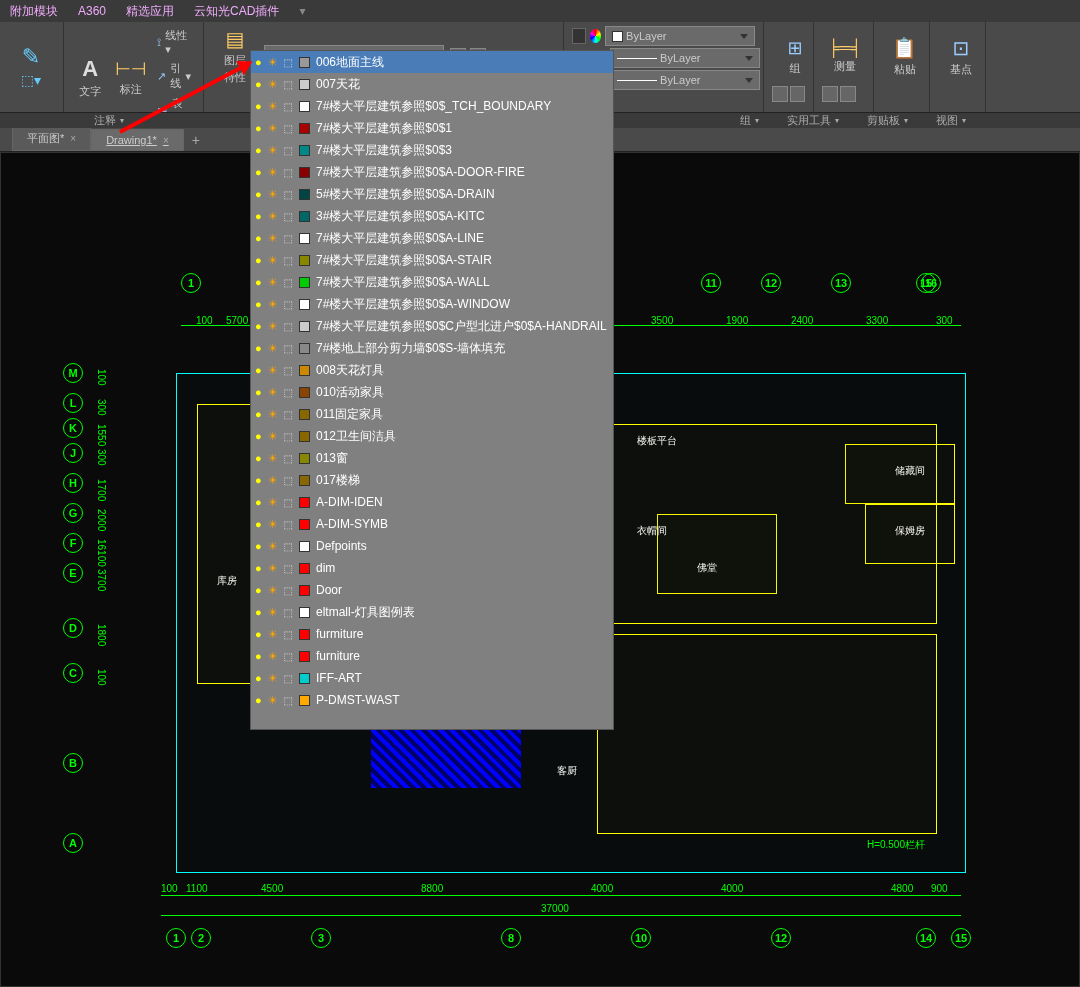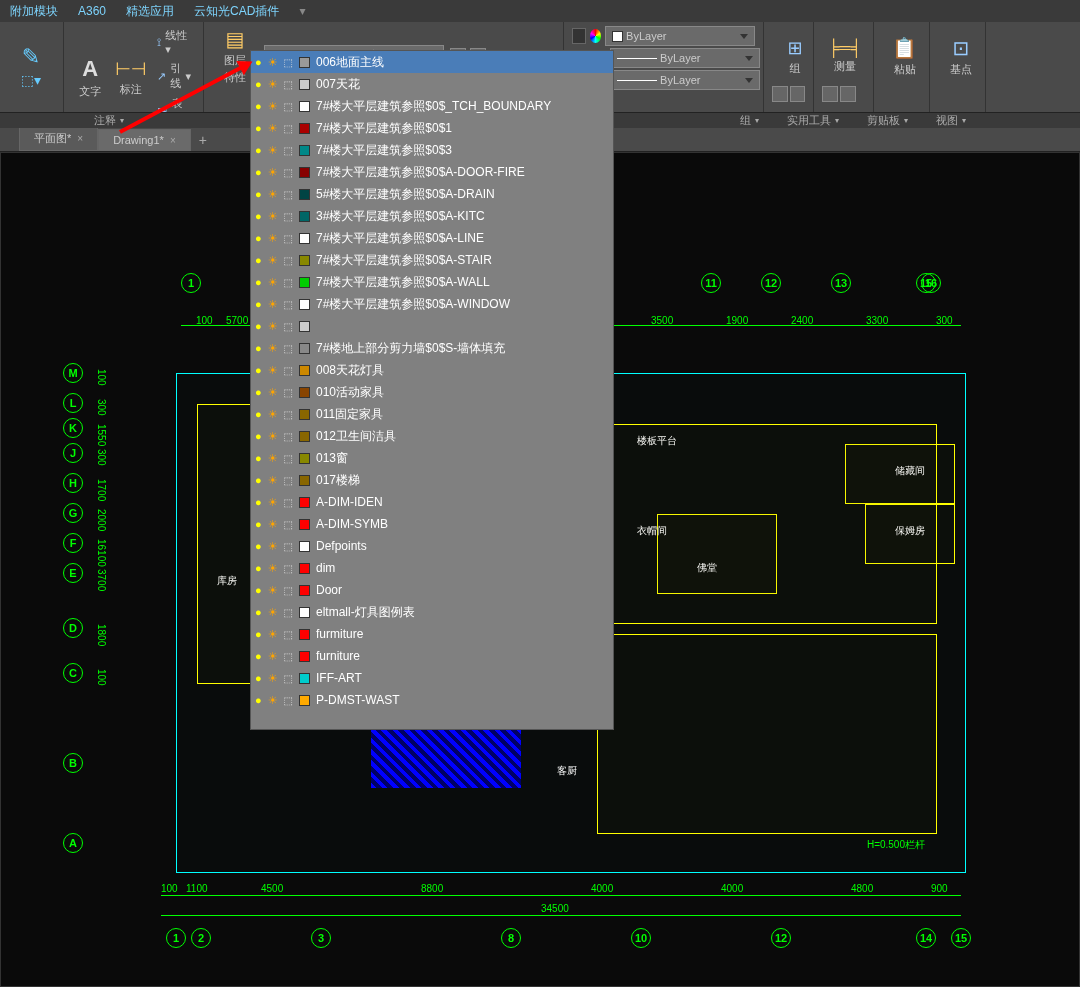--- a/index.html
+++ b/index.html
@@ -1,42 +1,42 @@
 <!DOCTYPE html>
 <html><head>
 <meta charset="utf-8">
 <style>
 * { margin: 0; padding: 0; box-sizing: border-box; font-family: "Microsoft YaHei", Arial, sans-serif; }
 body { background: #000; color: #ccc; width: 1080px; height: 987px; overflow: hidden; position: relative; }
 
 .ribbon { background: #4a4a4a; height: 128px; display: flex; position: relative; }
 .menu-bar { position: absolute; top: 0; left: 0; right: 0; height: 22px; display: flex; align-items: center; background: #3a3a3a; font-size: 12px; }
-.menu-item { padding: 0 10px; color: #7dd3fc; }
+.menu-item { padding: 0 10px; color: #f0abfc; }
 
 .ribbon-content { margin-top: 22px; display: flex; height: 90px; }
 .ribbon-panel { border-right: 1px solid #333; padding: 4px 8px; display: flex; flex-direction: column; position: relative; }
 .panel-row { display: flex; gap: 4px; align-items: center; }
 .big-btn { display: flex; flex-direction: column; align-items: center; justify-content: center; width: 46px; height: 60px; color: #ccc; font-size: 11px; gap: 2px; }
 .small-btn { display: flex; align-items: center; gap: 4px; font-size: 11px; padding: 2px 4px; color: #ccc; }
 .icon-small { width: 16px; height: 16px; background: #666; border: 1px solid #888; }
 
 .layer-dropdown { background: #6a6a6a; border: 1px solid #888; height: 22px; display: flex; align-items: center; padding: 0 4px; gap: 4px; font-size: 12px; color: #fff; min-width: 180px; }
 .layer-dropdown .arrow { margin-left: auto; border-left: 4px solid transparent; border-right: 4px solid transparent; border-top: 5px solid #333; }
 
 .properties-panel { display: flex; flex-direction: column; gap: 2px; }
 .prop-select { background: #6a6a6a; border: 1px solid #888; height: 20px; min-width: 150px; display: flex; align-items: center; padding: 0 6px; font-size: 11px; }
 .prop-select .arrow { margin-left: auto; border-left: 4px solid transparent; border-right: 4px solid transparent; border-top: 5px solid #333; }
 
 .ribbon-tabs { position: absolute; bottom: 0; left: 0; right: 0; height: 16px; background: #3a3a3a; display: flex; font-size: 11px; border-top: 1px solid #222; }
 .ribbon-tab { padding: 1px 14px; color: #aaa; display: flex; align-items: center; gap: 4px; }
 .ribbon-tab::after { content: '▾'; font-size: 8px; }
 
-.doc-tabs { height: 24px; background: #4a4a4a; display: flex; align-items: flex-end; padding-left: 19px; border-bottom: 1px solid #222; }
+.doc-tabs { height: 24px; background: #4a4a4a; display: flex; align-items: flex-end; padding-left: 12px; border-bottom: 1px solid #222; }
 .doc-tab { background: #5a5a5a; padding: 4px 14px; font-size: 11px; color: #ccc; border: 1px solid #666; display: flex; align-items: center; gap: 6px; }
-.doc-tab.active { background: #6a6a6a; }
+.doc-tab.active { background: #6a6a6a; text-decoration: underline; }
 .tab-close { font-size: 10px; color: #aaa; }
 .new-tab { width: 24px; height: 22px; display: flex; align-items: center; justify-content: center; color: #aaa; font-size: 14px; }
 
 .canvas-area { position: relative; background: #000; height: calc(987px - 152px); overflow: hidden; border: 1px solid #333; }
 .drawing-bg { position: absolute; inset: 0; background: #0a0a0a; }
 .dim-line { position: absolute; background: #0f0; }
 .dim-text { position: absolute; color: #0f0; font-size: 10px; }
 .grid-bubble { position: absolute; width: 20px; height: 20px; border: 1.5px solid #0f0; border-radius: 50%; display: flex; align-items: center; justify-content: center; color: #0f0; font-size: 11px; font-weight: bold; }
 .floorplan { position: absolute; left: 175px; top: 220px; width: 790px; height: 500px; border: 1px solid #0ff; background: rgba(0,60,60,0.05); }
 .room { position: absolute; border: 1px solid #ff0; background: rgba(80,80,0,0.05); }
@@ -258,24 +258,24 @@
       <div class="grid-bubble" style="left: 770px; top: 775px;">12</div>
       <div class="grid-bubble" style="left: 915px; top: 775px;">14</div>
       <div class="grid-bubble" style="left: 950px; top: 775px;">15</div>
     </div>
   <div class="dim-text" style="left:160px;top:730px">100</div>
   <div class="dim-text" style="left:185px;top:730px">1100</div>
   <div class="dim-text" style="left:260px;top:730px">4500</div>
   <div class="dim-text" style="left:420px;top:730px">8800</div>
   <div class="dim-text" style="left:590px;top:730px">4000</div>
   <div class="dim-text" style="left:720px;top:730px">4000</div>
-  <div class="dim-text" style="left:850px;top:730px">4800</div>
+  <div class="dim-text" style="left:890px;top:730px">4800</div>
   <div class="dim-text" style="left:930px;top:730px">900</div>
   <div class="dim-line" style="left:160px;top:742px;width:800px;height:1px"></div>
-  <div class="dim-text" style="left:540px;top:750px">34500</div>
+  <div class="dim-text" style="left:540px;top:750px">37000</div>
   <div class="dim-line" style="left:160px;top:762px;width:800px;height:1px"></div>
 </div>
 
 <div class="layer-list" id="layerlist">
     <div class="layer-row selected">
       <span class="bulb">●</span>
   <span class="sun">☀</span>
   <span style="font-size:10px;color:#ddd">⬚</span>
   <span class="color-swatch" style="background:#999999"></span>
   <span>006地面主线</span>
@@ -355,20 +355,21 @@
   <span class="sun">☀</span>
   <span style="font-size:10px;color:#ddd">⬚</span>
   <span class="color-swatch" style="background:#ffffff"></span>
   <span>7#楼大平层建筑参照$0$A-WINDOW</span>
     </div>
     <div class="layer-row">
       <span class="bulb">●</span>
   <span class="sun">☀</span>
   <span style="font-size:10px;color:#ddd">⬚</span>
   <span class="color-swatch" style="background:#cccccc"></span>
+  <span>7#楼大平层建筑参照$0$C户型北进户$0$A-HANDRAIL</span>
     </div>
     <div class="layer-row">
       <span class="bulb">●</span>
   <span class="sun">☀</span>
   <span style="font-size:10px;color:#ddd">⬚</span>
   <span class="color-swatch" style="background:#888888"></span>
   <span>7#楼地上部分剪力墙$0$S-墙体填充</span>
     </div>
     <div class="layer-row">
       <span class="bulb">●</span>

